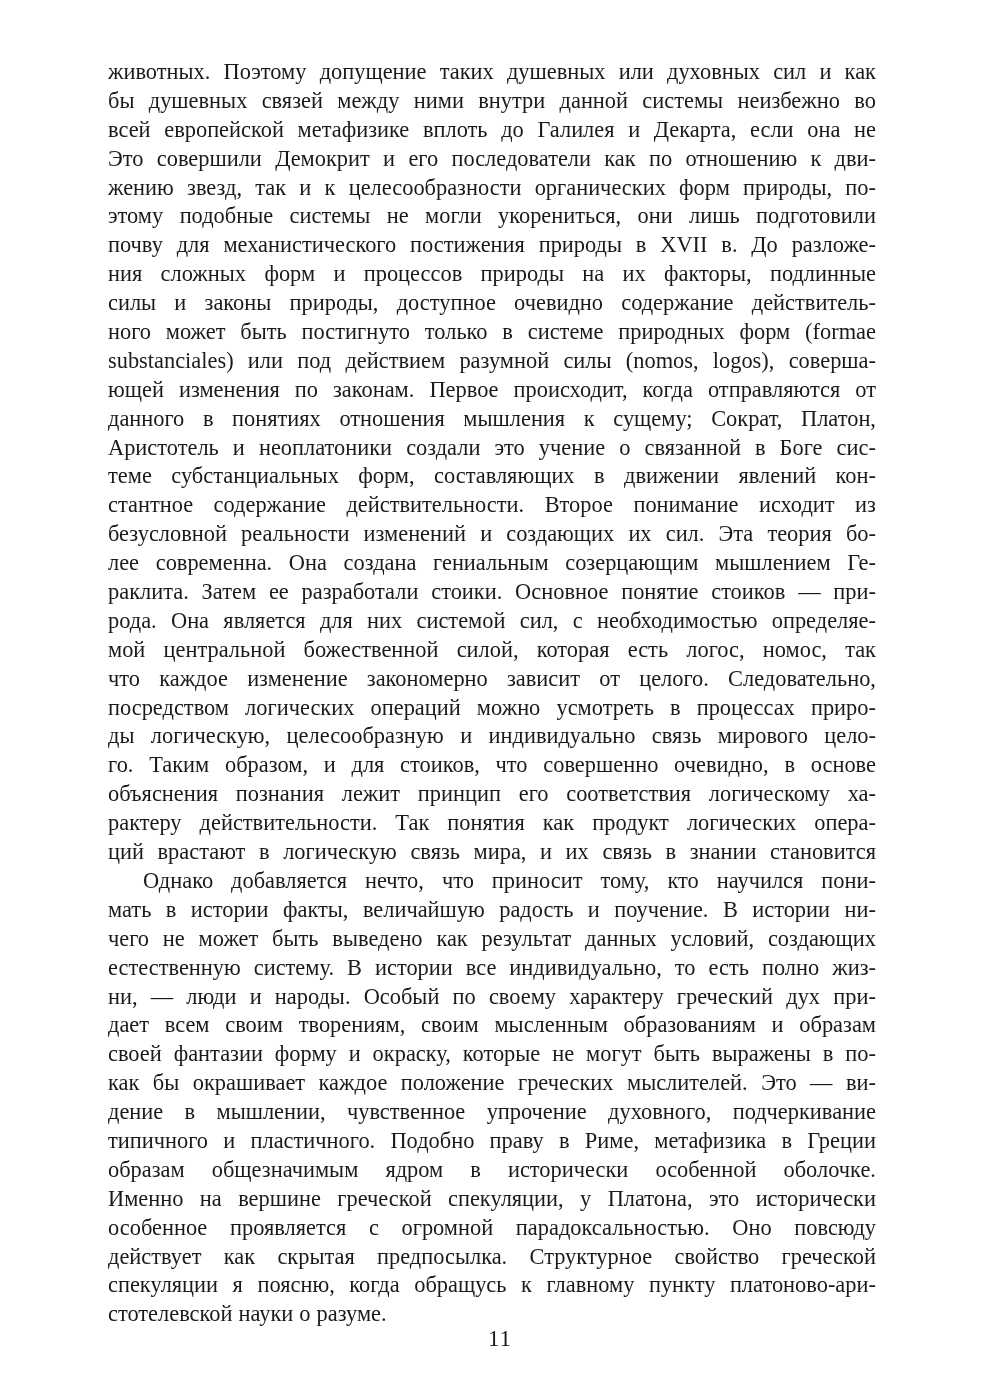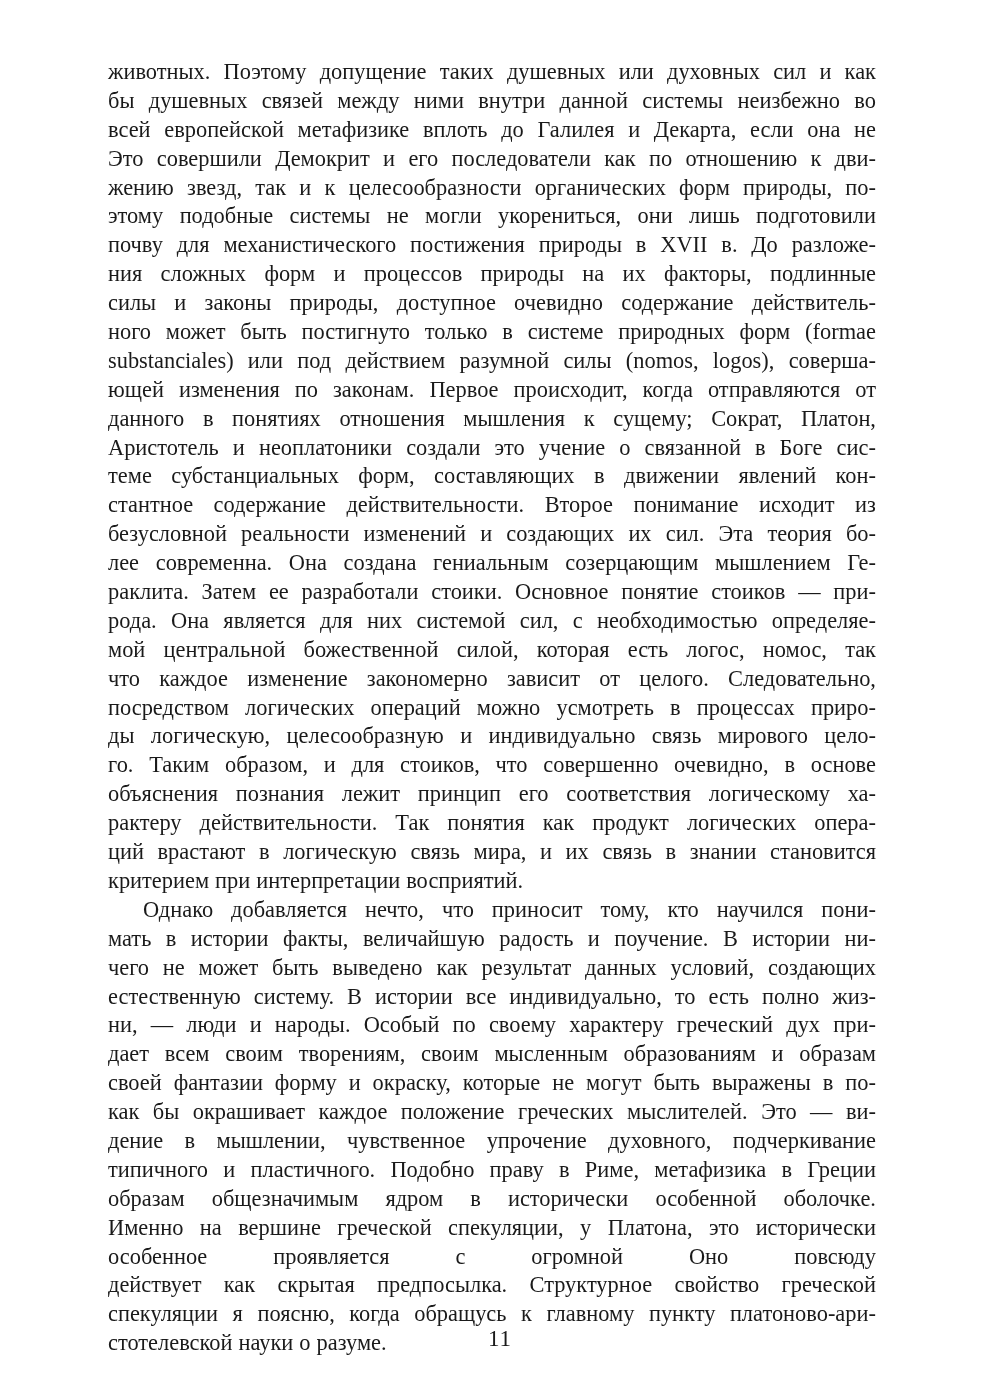--- a/index.html
+++ b/index.html
@@ -372,26 +372,20 @@
           <span>в</span>
           <span>логическую</span>
           <span>связь</span>
           <span>мира,</span>
           <span>и</span>
           <span>их</span>
           <span>связь</span>
           <span>в</span>
           <span>знании</span>
           <span>становится</span>
-        </div>
-        <div class="jline last">
-          <span>критерием</span>
-          <span>при</span>
-          <span>интерпретации</span>
-          <span>восприятий.</span>
         </div>
       </div>
       <div>
         <div class="jline indent">
           <span>Однако</span>
           <span>добавляется</span>
           <span>нечто,</span>
           <span>что</span>
           <span>приносит</span>
           <span>тому,</span>
@@ -526,20 +520,21 @@
           <span>у</span>
           <span>Платона,</span>
           <span>это</span>
           <span>исторически</span>
         </div>
         <div class="jline">
           <span>особенное</span>
           <span>проявляется</span>
           <span>с</span>
           <span>огромной</span>
+          <span>парадоксальностью.</span>
           <span>Оно</span>
           <span>повсюду</span>
         </div>
         <div class="jline">
           <span>действует</span>
           <span>как</span>
           <span>скрытая</span>
           <span>предпосылка.</span>
           <span>Структурное</span>
           <span>свойство</span>

